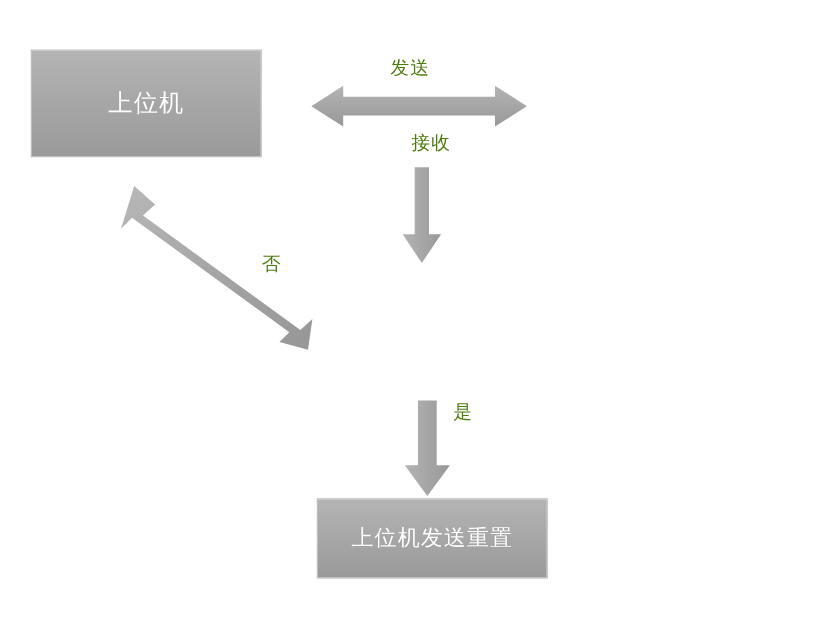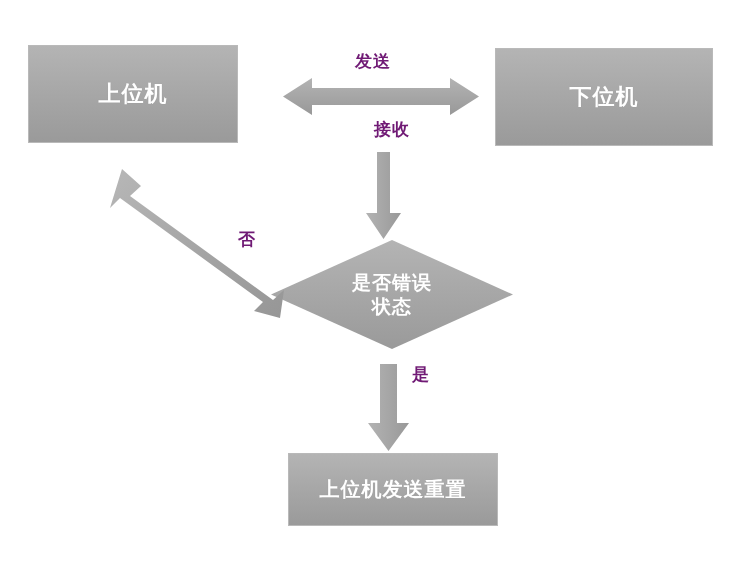--- a/index.html
+++ b/index.html
@@ -20,21 +20,21 @@
   }
   
   .node-box {
     position: absolute;
     box-sizing: border-box;
     display: flex;
     align-items: center;
     justify-content: center;
     text-align: center;
     color: #ffffff;
-    font-weight: bold;
+    font-weight: normal;
     line-height: 1.25;
     background: linear-gradient(to bottom, #b4b4b4 0%, #a8a8a8 45%, #9a9a9a 100%);
     border: 1px solid #b9b9b9;
     letter-spacing: 1px;
     text-shadow: 0 0 1px rgba(0,0,0,0.10);
   }
   #node-host {
     left: 28px;
     top: 45px;
     width: 210px;
@@ -98,60 +98,41 @@
     top: 0;
     width: 743px;
     height: 572px;
     pointer-events: none;
   }
   #arrow-layer .hit { pointer-events: auto; }
 
   
   .edge-label {
     position: absolute;
-    color: #701a75;
-    font-weight: bold;
+    color: #4d7c0f;
+    font-weight: normal;
     font-size: 17px;
     letter-spacing: 1px;
     white-space: nowrap;
   }
   #label-send   { left: 355px; top: 50px; }
   #label-recv   { left: 374px; top: 118px; }
   #label-no     { left: 238px; top: 228px; }
   #label-yes    { left: 412px; top: 363px; }
 </style>
 </head>
 <body>
 
 <div id="canvas">
 
   <div class="node-box" id="node-host">
     <span>上位机</span>
   </div>
 
-  <div class="node-box" id="node-slave">
-    <span>下位机</span>
-  </div>
 
-  <div id="node-decision">
-    <svg viewBox="0 0 242 109" preserveAspectRatio="none">
-      <defs>
-        <linearGradient id="gradDiamond" x1="0" y1="0" x2="0" y2="1">
-          <stop offset="0%" stop-color="#b4b4b4"></stop>
-          <stop offset="45%" stop-color="#a8a8a8"></stop>
-          <stop offset="100%" stop-color="#9a9a9a"></stop>
-        </linearGradient>
-      </defs>
-      <polygon points="121,0 242,54.5 121,109 0,54.5" fill="url(#gradDiamond)"></polygon>
-    </svg>
-    <div class="diamond-label">
-      <span>是否错误</span>
-      <span>状态</span>
-    </div>
-  </div>
 
   <div class="node-box" id="node-reset">
     <div>
       <span>上位机发送重置</span>
     </div>
   </div>
 
   <svg id="arrow-layer" viewBox="0 0 743 572">
     <defs>
       <linearGradient id="gradArrowH" x1="0" y1="0" x2="0" y2="1">

